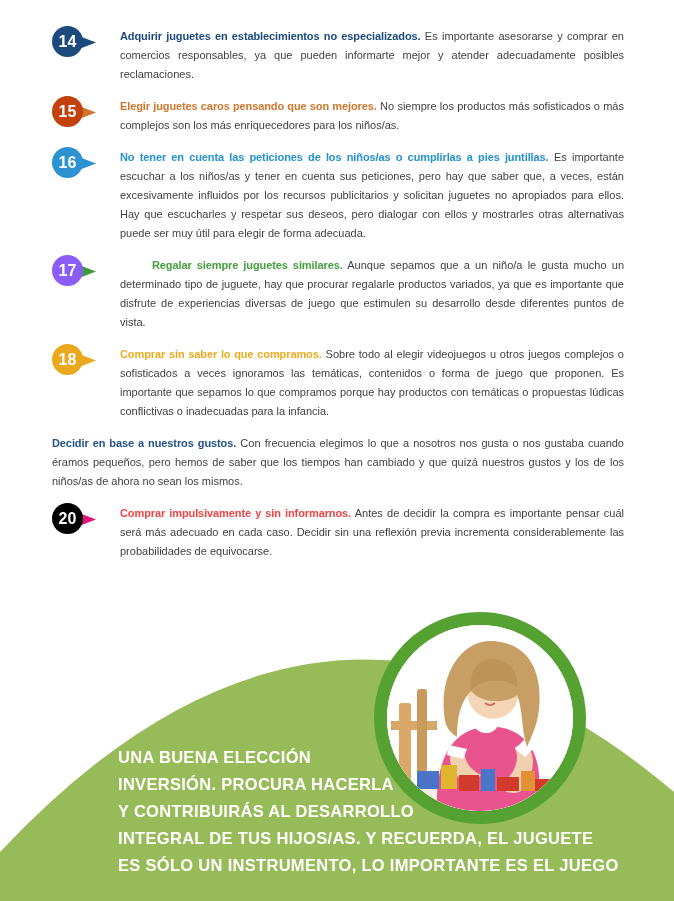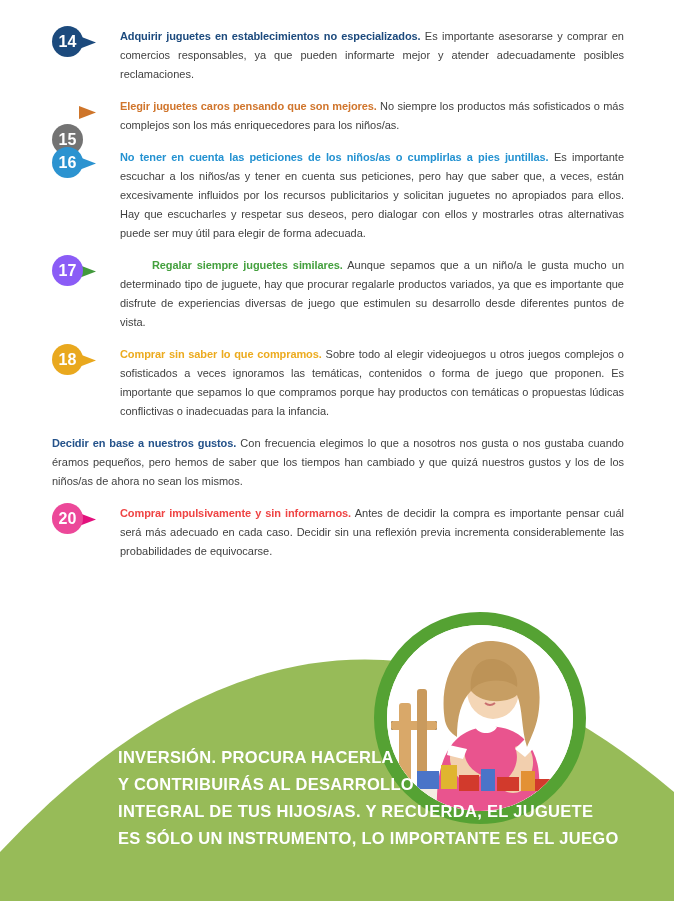--- a/index.html
+++ b/index.html
@@ -54,21 +54,21 @@
       </div>
       <p class="tip-text">
         <span class="tip-head" style="color: rgb(28, 74, 125);">Adquirir juguetes en establecimientos no especializados.</span>
         <span class="tip-body">Es importante asesorarse y comprar en comercios responsables, ya que pueden informarte mejor y atender adecuadamente posibles reclamaciones.</span>
       </p>
     </div>
 
     <div class="item">
       <div class="badge-wrap">
         <span class="badge-tail" style="background-color: rgb(206, 117, 42);"></span>
-        <span class="badge" style="background-color: #737373; margin-top: 28px;">15</span>
+        <span class="badge" style="background-color: #c2410c;">15</span>
       </div>
       <p class="tip-text">
         <span class="tip-head" style="color: rgb(208, 117, 44); margin-top: 35px;">Elegir juguetes caros pensando que son mejores.</span>
         <span class="tip-body">No siempre los productos más sofisticados o más complejos son los más enriquecedores para los niños/as.</span>
       </p>
     </div>
 
     <div class="item">
       <div class="badge-wrap">
         <span class="badge-tail" style="background-color: rgb(44, 147, 208);"></span>
@@ -105,21 +105,21 @@
     <div class="item">
       <p class="tip-text">
         <span class="tip-head" style="color: rgb(36, 82, 138);">Decidir en base a nuestros gustos.</span>
         <span class="tip-body">Con frecuencia elegimos lo que a nosotros nos gusta o nos gustaba cuando éramos pequeños, pero hemos de saber que los tiempos han cambiado y que quizá nuestros gustos y los de los niños/as de ahora no sean los mismos.</span>
       </p>
     </div>
 
     <div class="item">
       <div class="badge-wrap">
         <span class="badge-tail" style="background-color: rgb(227, 17, 125);"></span>
-        <span class="badge" style="background-color: #ec4899;">20</span>
+        <span class="badge" style="background-color: #000000;">20</span>
       </div>
       <p class="tip-text">
         <span class="tip-head" style="color: #ef4444;">Comprar impulsivamente y sin informarnos.</span>
         <span class="tip-body">Antes de decidir la compra es importante pensar cuál será más adecuado en cada caso. Decidir sin una reflexión previa incrementa considerablemente las probabilidades de equivocarse.</span>
       </p>
     </div>
 
   </div>
 
   <svg class="hill" viewBox="0 0 674 301" preserveAspectRatio="none" aria-hidden="true">
@@ -161,19 +161,20 @@
       <rect x="54" y="140" width="16" height="24" fill="#e0b52f"></rect>
       <rect x="72" y="150" width="20" height="16" fill="#d23a2c"></rect>
       <rect x="94" y="144" width="14" height="22" fill="#4a74c8"></rect>
       <rect x="110" y="152" width="22" height="14" fill="#d23a2c"></rect>
       <rect x="134" y="146" width="14" height="20" fill="#e39134"></rect>
       <rect x="148" y="154" width="18" height="12" fill="#d23a2c"></rect>
     </svg>
   </div>
 
   <div class="slogan" style="color: rgb(255, 255, 255);">
+    <div>UNA BUENA ELECCIÓN</div>
     <div>INVERSIÓN. PROCURA HACERLA</div>
     <div>Y CONTRIBUIRÁS AL DESARROLLO</div>
     <div>INTEGRAL DE TUS HIJOS/AS. Y RECUERDA, EL JUGUETE</div>
     <div>ES SÓLO UN INSTRUMENTO, LO IMPORTANTE ES EL JUEGO</div>
   </div>
 
 </div>
 
 </body></html>

